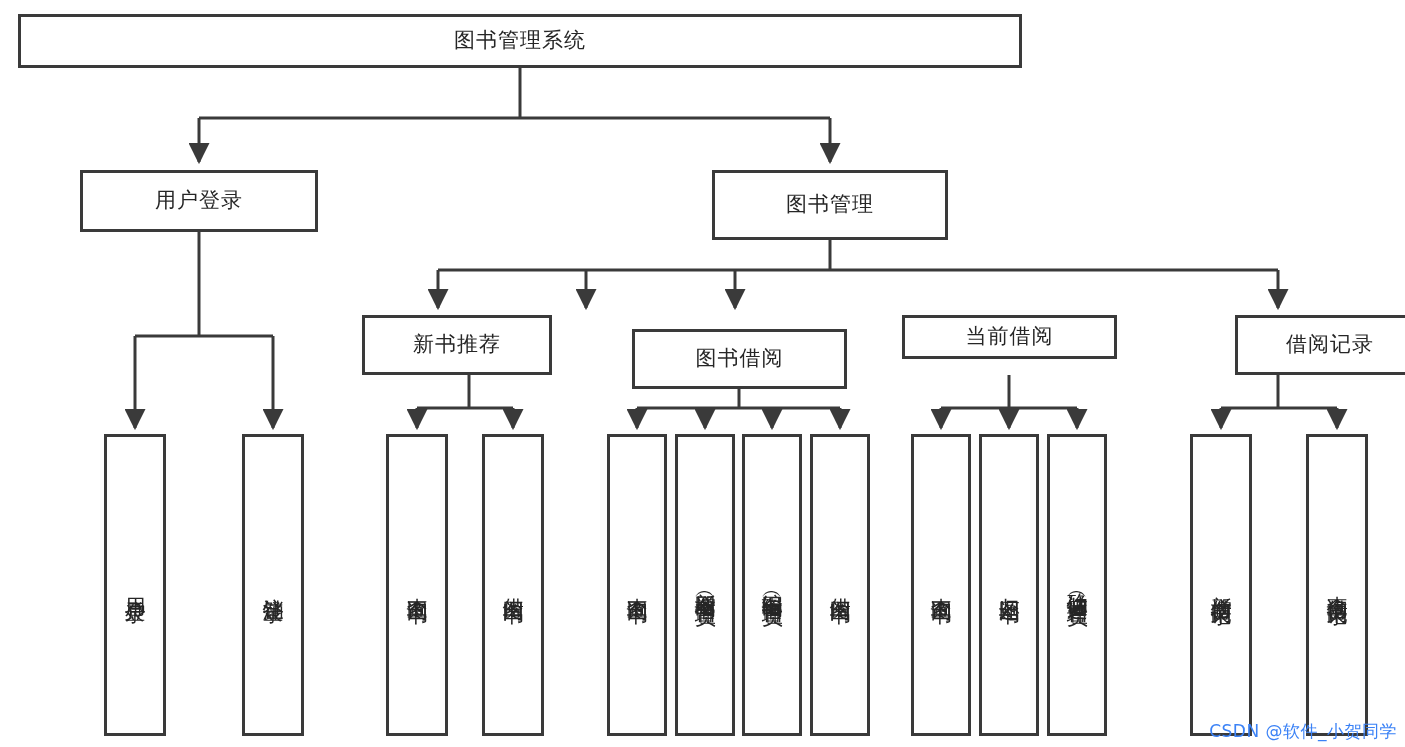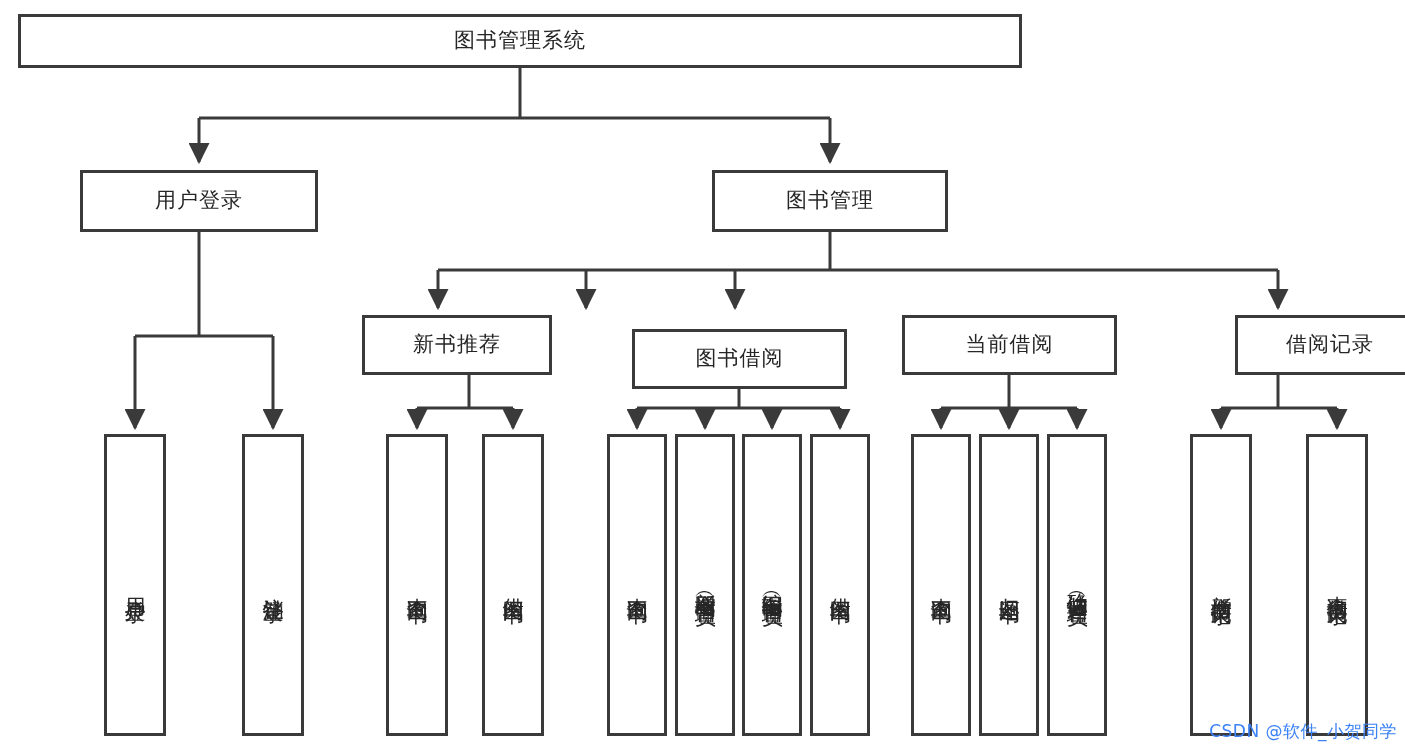--- a/index.html
+++ b/index.html
@@ -120,25 +120,25 @@
       <path d="M 1278 375 L 1278 408"></path>
       <path d="M 1221 408 L 1337 408"></path>
       <path d="M 1221 408 L 1221 428" marker-end="url(#arrow)"></path>
       <path d="M 1337 408 L 1337 428" marker-end="url(#arrow)"></path>
     </g>
   </svg>
 
   <div class="node h root" style="left:18px; top:14px; width:1004px; height:54px;">图书管理系统</div>
 
   <div class="node h" style="left:80px; top:170px; width:238px; height:62px;">用户登录</div>
-  <div class="node h" style="left:712px; top:170px; width:236px; height:62px;">图书管理</div>
+  <div class="node h" style="left:712px; top:170px; width:236px; height:70px;">图书管理</div>
 
   <div class="node h" style="left:362px; top:315px; width:190px; height:60px;">新书推荐</div>
   <div class="node h" style="left:632px; top:317px; width:215px; height:60px;margin-top:12px;">图书借阅</div>
-  <div class="node h" style="left:902px; top:315px; width:215px; height:60px;">当前借阅</div>
+  <div class="node h" style="left:902px; top:315px; width:215px; height:44px;">当前借阅</div>
   <div class="node h" style="left:1235px; top:315px; width:190px; height:60px;">借阅记录</div>
 
   <div class="node v" style="left:104px; top:434px; width:62px; height:302px;">
     <span class="vtext">用户登录</span>
   </div>
   <div class="node v" style="left:242px; top:434px; width:62px; height:302px;">
     <span class="vtext">注销登录</span>
   </div>
 
   <div class="node v" style="left:386px; top:434px; width:62px; height:302px;">

